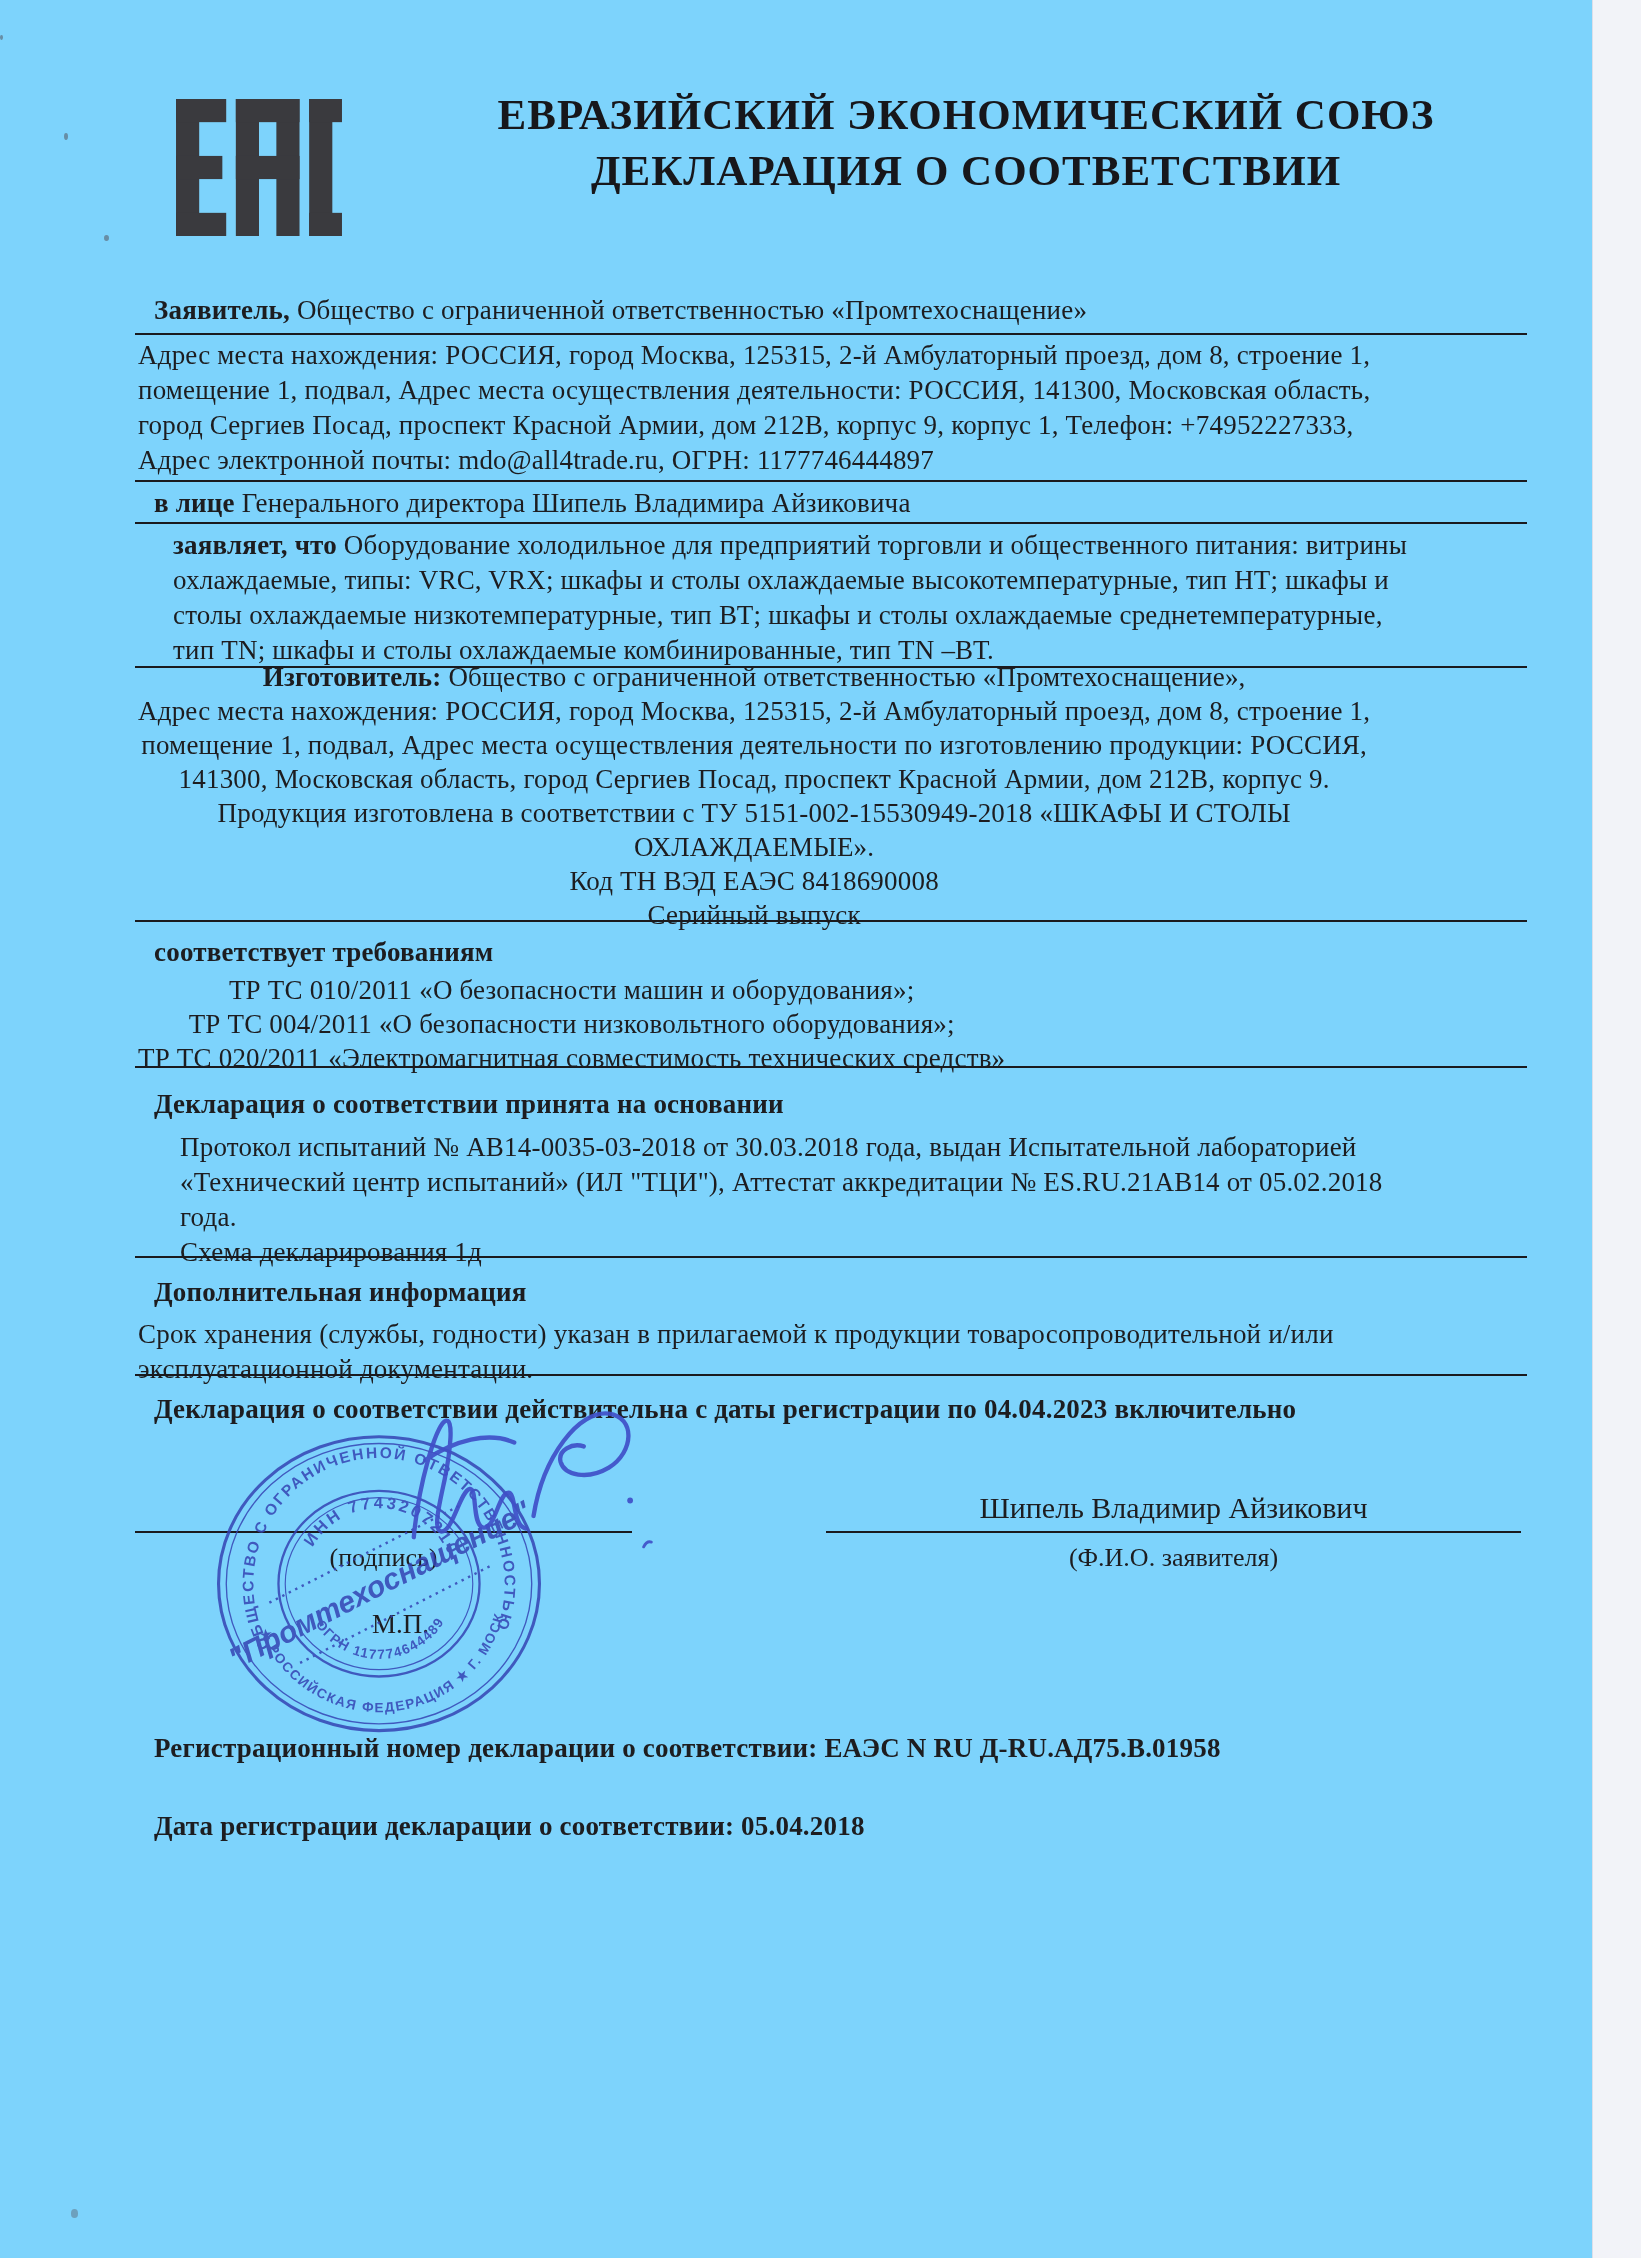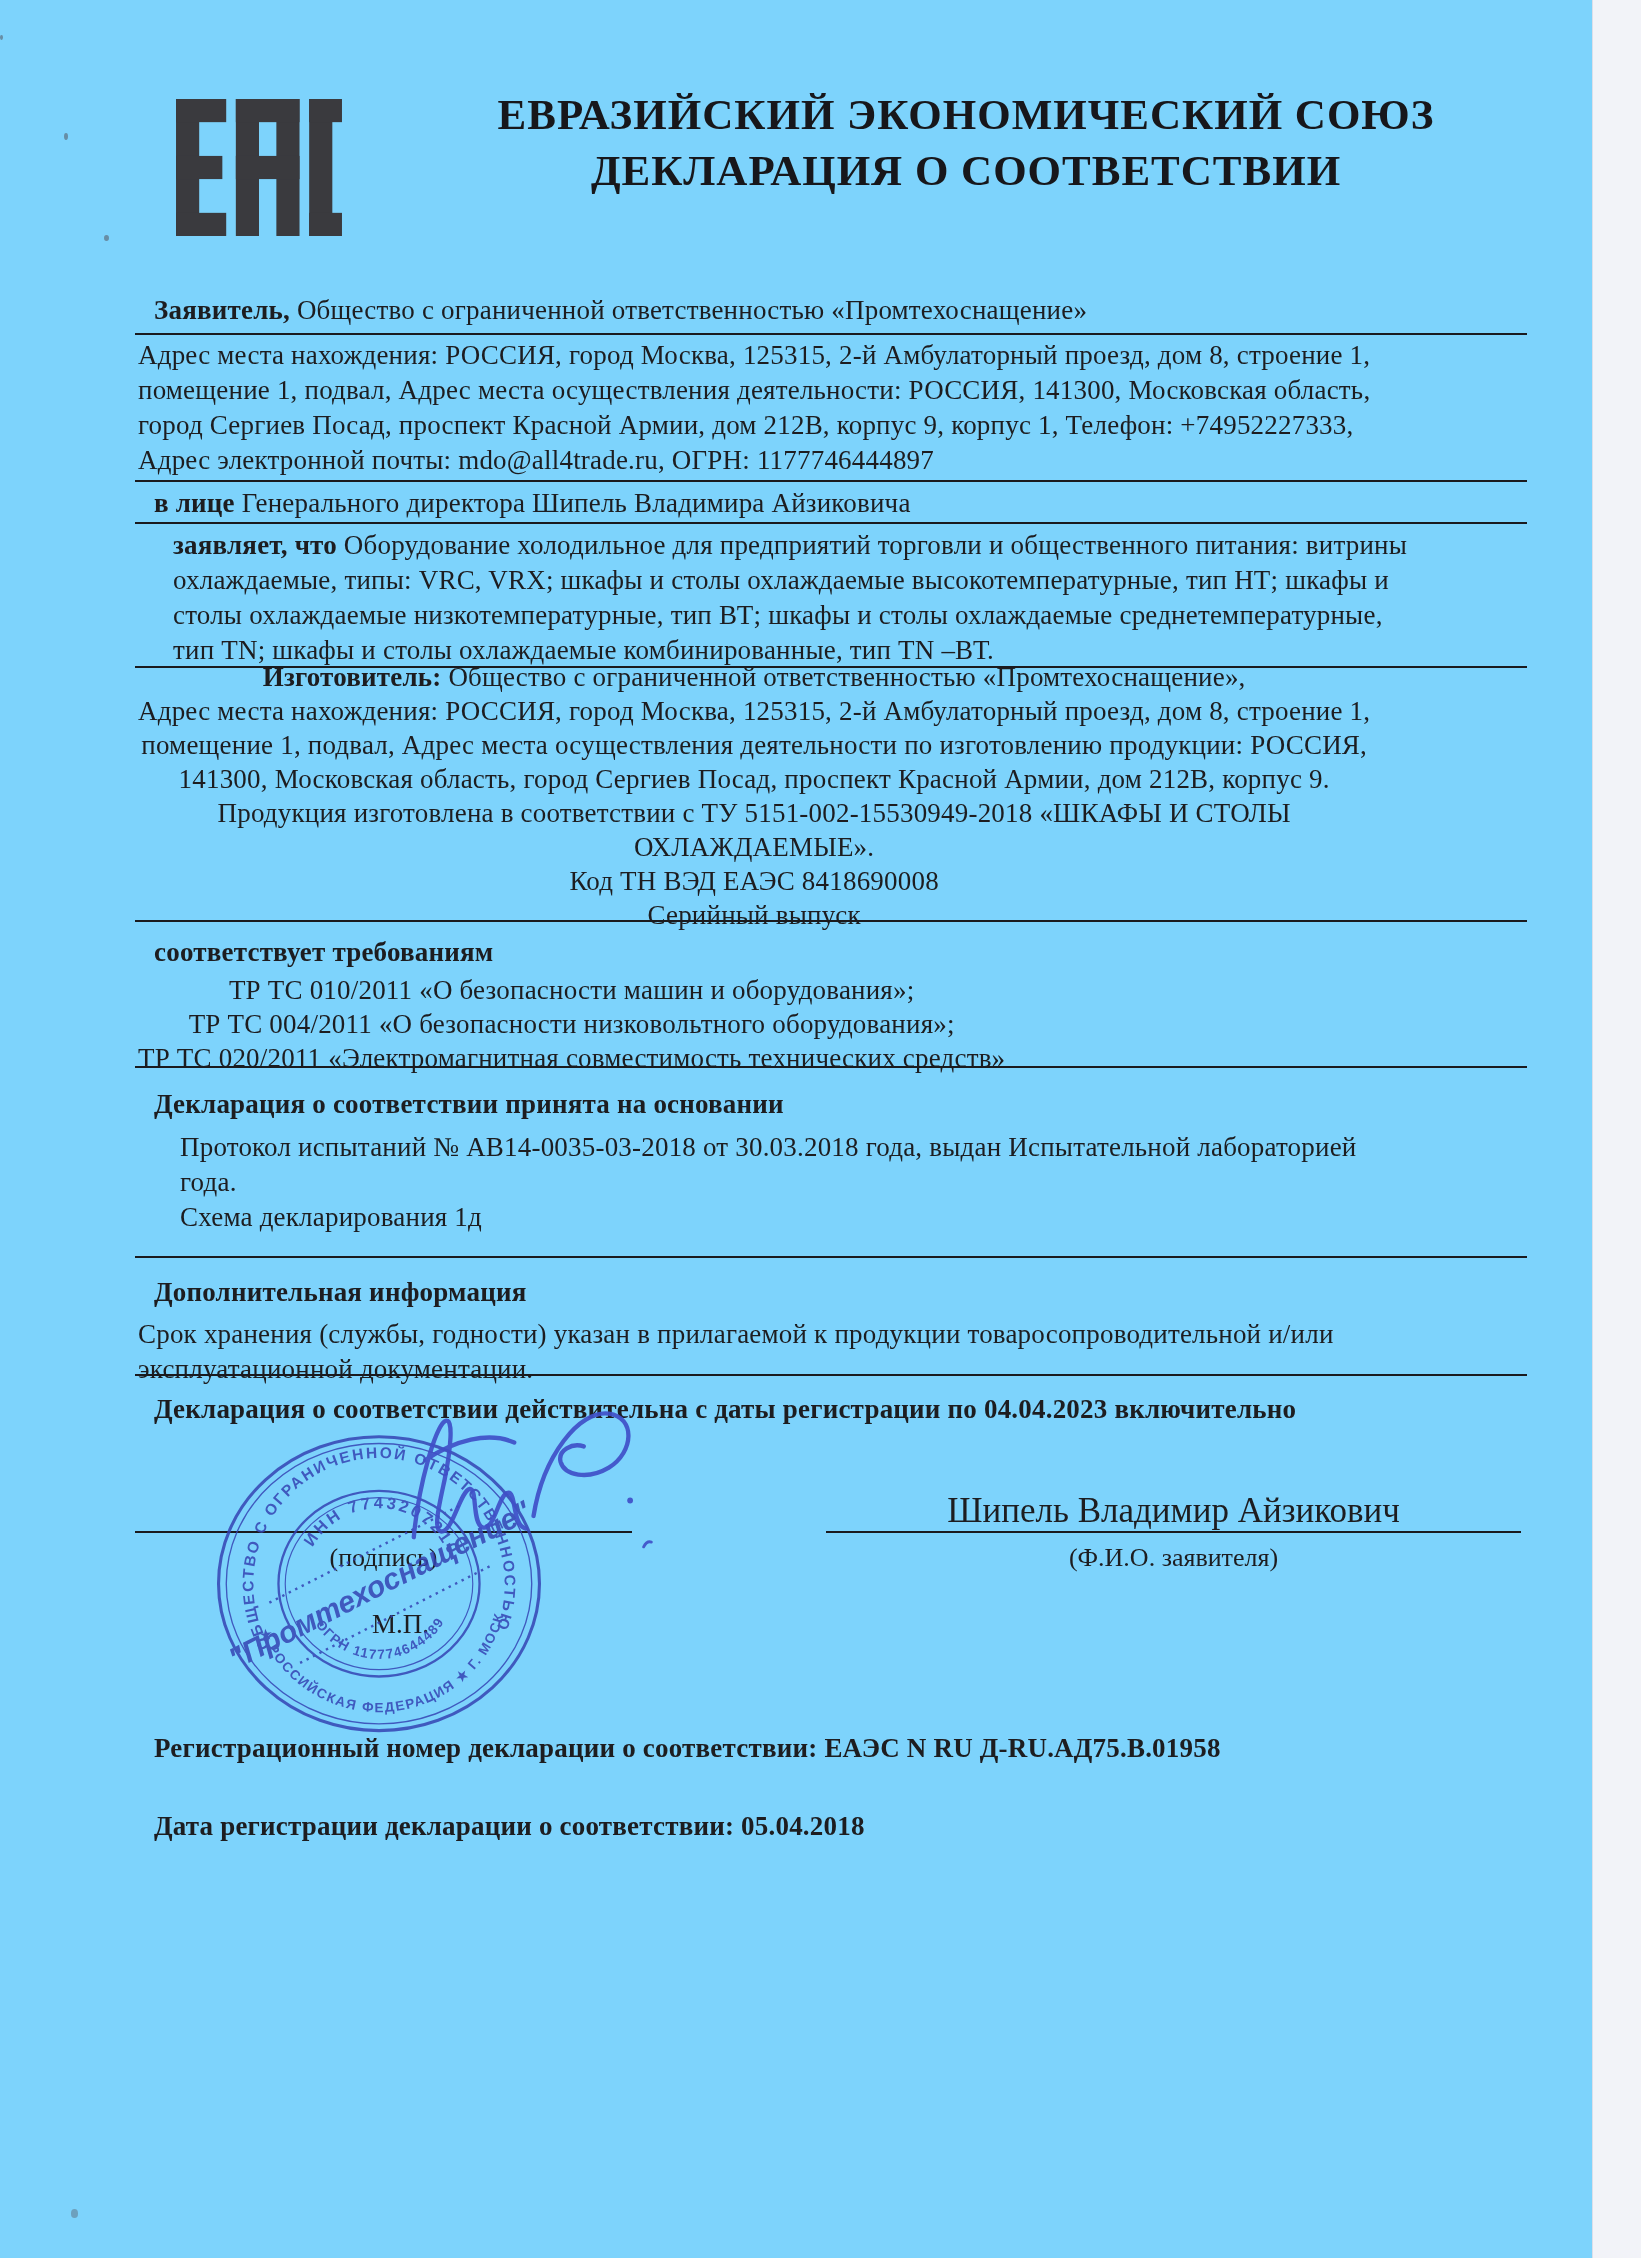--- a/index.html
+++ b/index.html
@@ -115,37 +115,38 @@
   <div class="para lh35" style="left:138px;top:973px;">
     <div>ТР ТС 010/2011 «О безопасности машин и оборудования»;</div>
     <div>ТР ТС 004/2011 «О безопасности низковольтного оборудования»;</div>
     <div>ТР ТС 020/2011 «Электромагнитная совместимость технических средств»</div>
   </div>
   <div class="rule" style="left:135px;top:1066px;width:1392px;"></div>
 
   <div class="line b" style="left:138px;top:1087px;">Декларация о соответствии принята на основании</div>
   <div class="para lh36" style="left:138px;top:1130px;margin-left:42px;">
     <div>Протокол испытаний № АВ14-0035-03-2018 от 30.03.2018 года, выдан Испытательной лабораторией</div>
+    <div>«Технический центр испытаний» (ИЛ "ТЦИ"), Аттестат аккредитации № ES.RU.21АВ14 от 05.02.2018</div>
     <div>года.</div>
     <div>Схема декларирования 1д</div>
   </div>
   <div class="rule" style="left:135px;top:1256px;width:1392px;"></div>
 
   <div class="line b" style="left:138px;top:1275px;">Дополнительная информация</div>
   <div class="para lh36" style="left:138px;top:1317px;">
     <div>Срок хранения (службы, годности) указан в прилагаемой к продукции товаросопроводительной и/или</div>
     <div>эксплуатационной документации.</div>
   </div>
   <div class="rule" style="left:135px;top:1374px;width:1392px;"></div>
 
   <div class="line b" style="left:138px;top:1392px;">Декларация о соответствии действительна с даты регистрации по 04.04.2023 включительно</div>
 
   <div class="rule" style="left:135px;top:1531px;width:497px;"></div>
   <div class="rule" style="left:826px;top:1531px;width:695px;"></div>
-  <div class="sig-caption" style="left:826px;top:1491px;width:695px;font-size:35px;">Шипель Владимир Айзикович</div>
+  <div class="sig-caption" style="left:826px;top:1491px;width:695px;font-size:30px;">Шипель Владимир Айзикович</div>
   <div class="sig-caption" style="left:135px;top:1543px;width:497px;">(подпись)</div>
   <div class="sig-caption" style="left:826px;top:1543px;width:695px;">(Ф.И.О. заявителя)</div>
   <div class="sig-caption" style="left:328px;top:1609px;width:145px;font-size:27px;">М.П.</div>
 
   <svg class="stamp-wrap" viewBox="0 0 360 330">
     <g stroke="#3544b4" fill="none">
       <ellipse cx="180" cy="160" rx="166" ry="152" stroke-width="3.2"></ellipse>
       <ellipse cx="180" cy="160" rx="158" ry="145" stroke-width="1.4"></ellipse>
       <ellipse cx="180" cy="160" rx="104" ry="96" stroke-width="2.4"></ellipse>
       <ellipse cx="180" cy="160" rx="97" ry="89" stroke-width="1.2"></ellipse>

